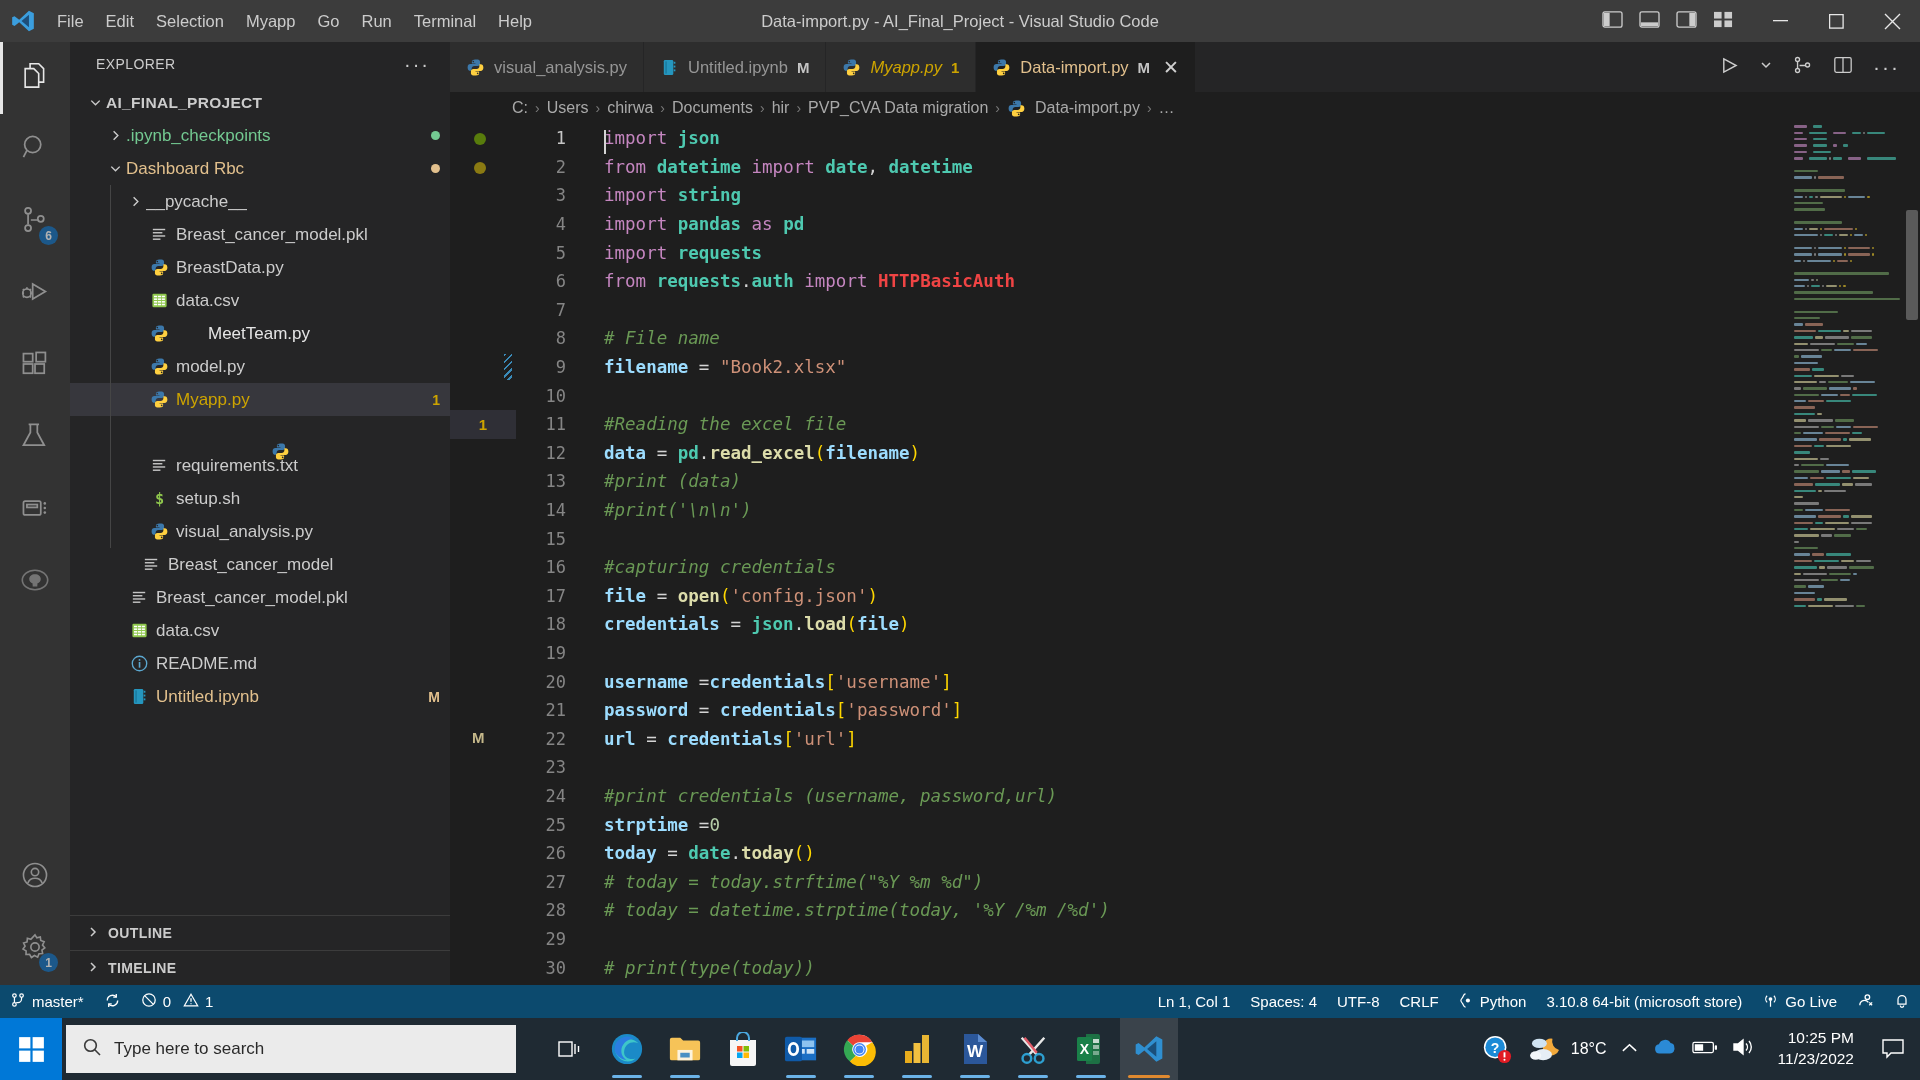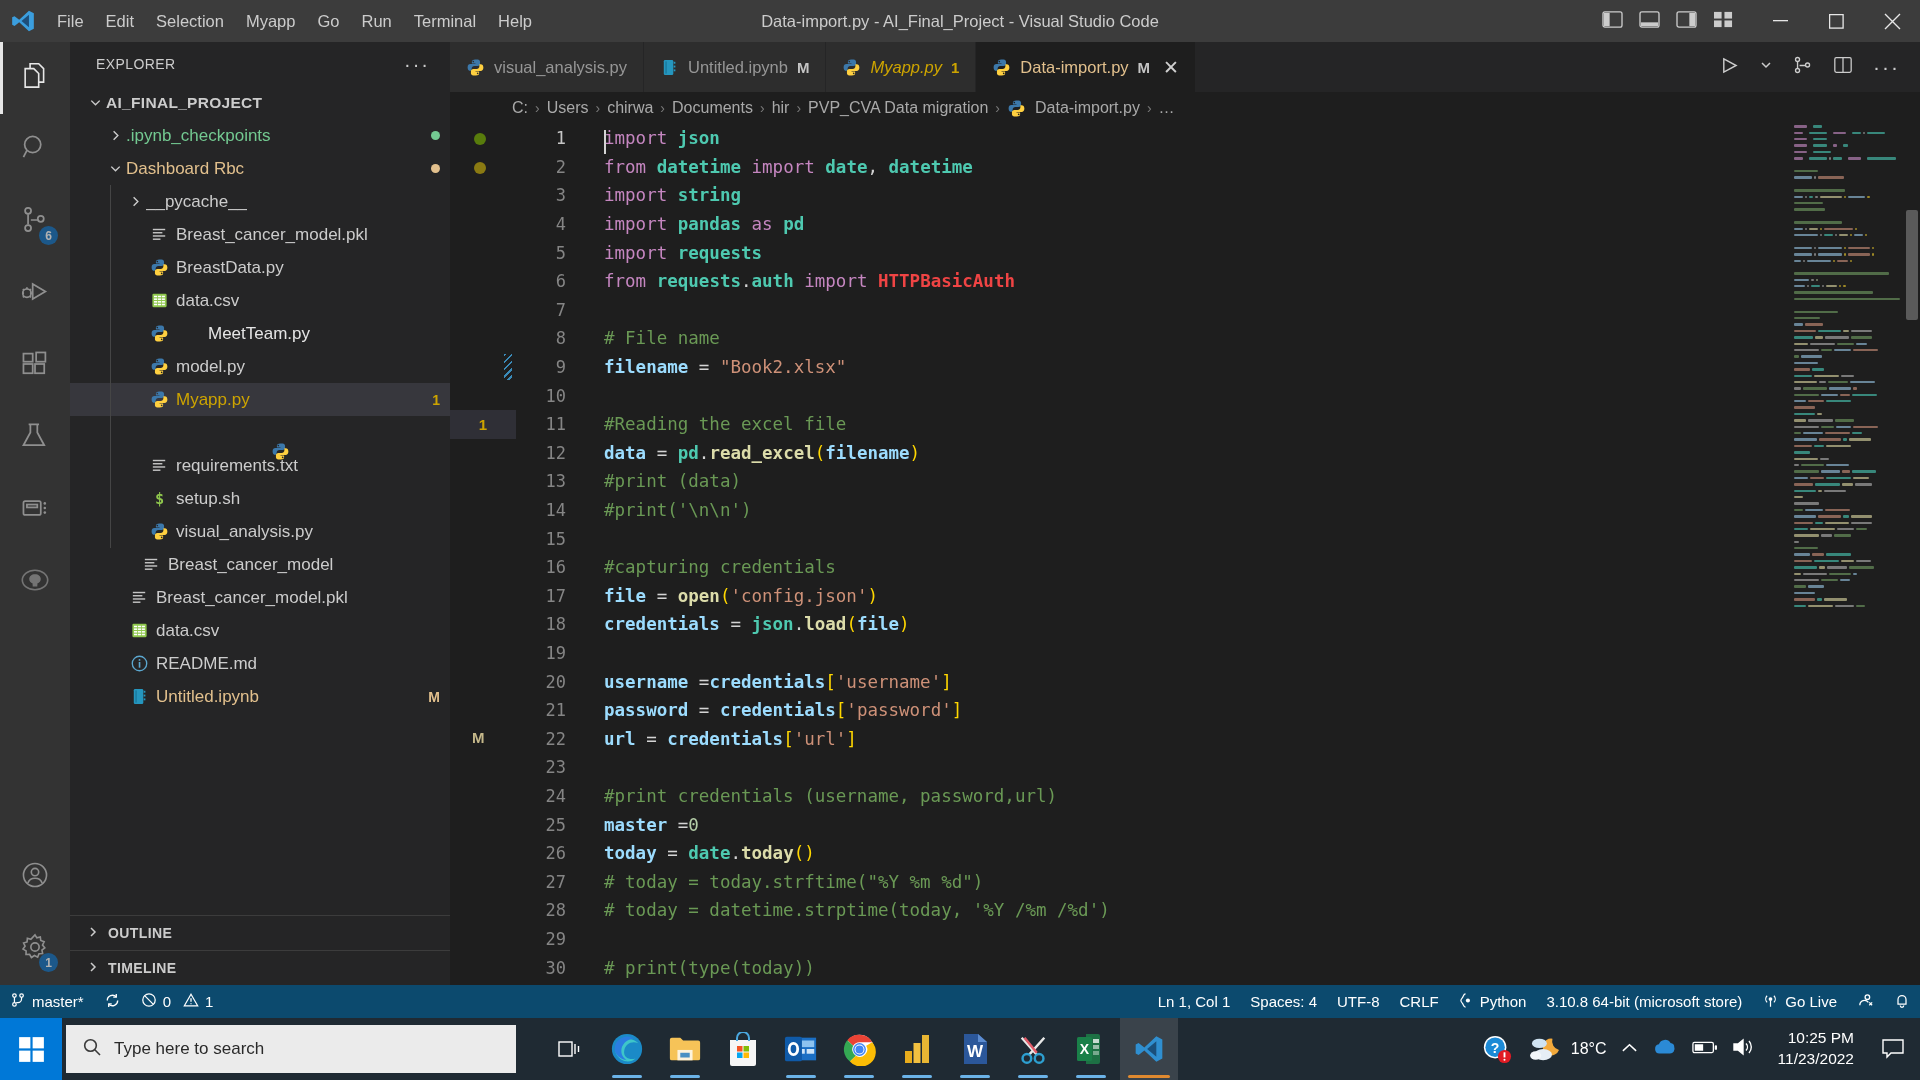--- a/index.html
+++ b/index.html
@@ -124,21 +124,21 @@
     position: absolute; left: 54px; width: 8px; height: 26px;
     background: repeating-linear-gradient(135deg, #3a8ab8 0 2px, transparent 2px 5px);
   }
   
   .k   { color: #c586c0; }   
   .mod { color: #4ec9b0; }   
   .var { color: #9cdcfe; }   
   .fn  { color: #dcdcaa; }   
   .str { color: #ce9178; }   
   .num { color: #b5cea8; }   
-  .cm  { color: #6a9955; }   
+  .cm  { color: #6a9955; font-style: italic; }   
   .op  { color: #d4d4d4; }   
   .br1 { color: #ffd700; }   
   .cls { color: #ef4444; }
 
   
   .minimap {
     position: absolute; right: 16px; top: 0; width: 110px; bottom: 0;
     overflow: hidden; opacity: .85;
   }
   .mm-line { height: 5px; display: flex; gap: 2px; align-items: center; margin-bottom: 1.4px; }
@@ -740,21 +740,21 @@
             <div class="cline"><span class="lnum">15</span><span class="ccontent"></span></div>
             <div class="cline"><span class="lnum">16</span><span class="ccontent"><span class="cm">#capturing credentials</span></span></div>
             <div class="cline"><span class="lnum">17</span><span class="ccontent"><span class="var" style="font-weight: 600;">file</span><span class="op"> = </span><span class="fn" style="font-weight: 600;">open</span><span class="br1">(</span><span class="str">'config.json'</span><span class="br1">)</span></span></div>
             <div class="cline"><span class="lnum">18</span><span class="ccontent"><span class="var" style="font-weight: 600;">credentials</span><span class="op"> = </span><span class="mod" style="font-weight: 600;">json</span><span class="op">.</span><span class="fn" style="font-weight: 600;">load</span><span class="br1">(</span><span class="var" style="font-weight: 600;">file</span><span class="br1">)</span></span></div>
             <div class="cline"><span class="lnum">19</span><span class="ccontent"></span></div>
             <div class="cline"><span class="lnum">20</span><span class="ccontent"><span class="var" style="font-weight: 700; margin-top: 12px;">username</span><span class="op"> =</span><span class="var" style="font-weight: 600;">credentials</span><span class="br1">[</span><span class="str">'username'</span><span class="br1">]</span></span></div>
             <div class="cline"><span class="lnum">21</span><span class="ccontent"><span class="var" style="font-weight: 600;">password</span><span class="op"> = </span><span class="var" style="font-weight: 600;">credentials</span><span class="br1">[</span><span class="str">'password'</span><span class="br1">]</span></span></div>
             <div class="cline"><span class="lnum">22</span><span class="ccontent"><span class="var" style="font-weight: 600; margin-top: 44px;">url</span><span class="op"> = </span><span class="var" style="font-weight: 600;">credentials</span><span class="br1">[</span><span class="str">'url'</span><span class="br1">]</span></span></div>
             <div class="cline"><span class="lnum">23</span><span class="ccontent"></span></div>
             <div class="cline"><span class="lnum">24</span><span class="ccontent"><span class="cm">#print credentials (username, password,url)</span></span></div>
-            <div class="cline"><span class="lnum">25</span><span class="ccontent"><span class="var" style="font-weight: 600;">master</span><span class="op"> =</span><span class="num">0</span></span></div>
+            <div class="cline"><span class="lnum">25</span><span class="ccontent"><span class="var" style="font-weight: 600;">strptime</span><span class="op"> =</span><span class="num">0</span></span></div>
             <div class="cline"><span class="lnum">26</span><span class="ccontent"><span class="var" style="font-weight: 600;">today</span><span class="op"> = </span><span class="mod" style="font-weight: 600;">date</span><span class="op">.</span><span class="fn" style="font-weight: 600;">today</span><span class="br1">(</span><span class="br1">)</span></span></div>
             <div class="cline"><span class="lnum">27</span><span class="ccontent"><span class="cm"># today = today.strftime("%Y %m %d")</span></span></div>
             <div class="cline"><span class="lnum">28</span><span class="ccontent"><span class="cm"># today = datetime.strptime(today, '%Y /%m /%d')</span></span></div>
             <div class="cline"><span class="lnum">29</span><span class="ccontent"></span></div>
             <div class="cline"><span class="lnum">30</span><span class="ccontent"><span class="cm"># print(type(today))</span></span></div>
           </div>
         <div class="minimap" id="minimap">
             <div class="mm-line">
               <span class="mm-seg" style="width: 13.2px; background: rgb(154, 111, 153);"></span>
               <span style="width: 2.2px;"></span>

